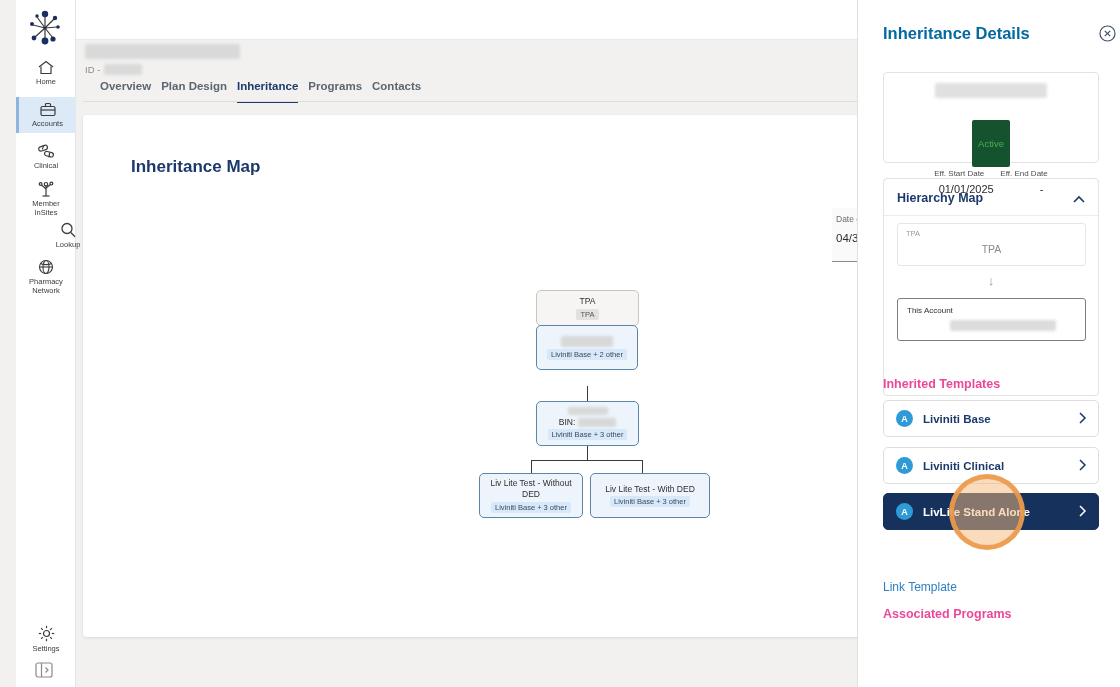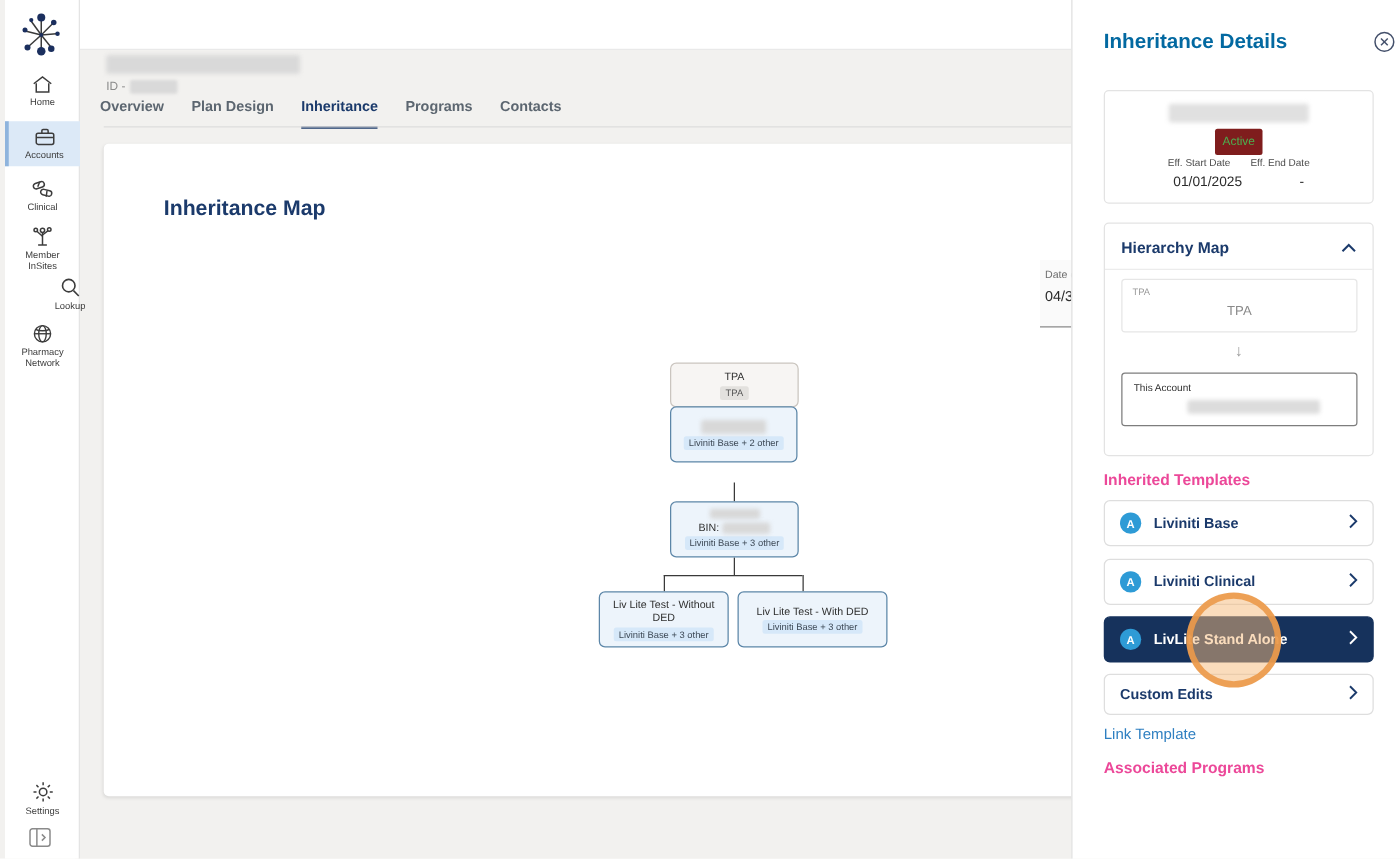--- a/index.html
+++ b/index.html
@@ -1,40 +1,40 @@
 <!DOCTYPE html>
 <html><head>
 <meta charset="utf-8">
 <style>
   * { margin:0; padding:0; box-sizing:border-box; }
   html,body { width:1120px; height:687px; font-family:"Liberation Sans", sans-serif; background:#fff; overflow:hidden; }
   .screen { position:relative; width:1120px; height:687px; background:#f2f1ef; }
 
   
-  .sidebar { position:absolute; left:4px; top:0; width:60px; height:687px; background:#fff; border-right:1px solid #e4e4e4; z-index:6; }
+  .sidebar { position:absolute; left:16px; top:0; width:60px; height:687px; background:#fff; border-right:1px solid #e4e4e4; z-index:6; }
   .logo { position:absolute; left:10px; top:8px; width:38px; height:38px; }
   .nav-item { position:absolute; left:0; width:60px; display:flex; flex-direction:column; align-items:center; cursor:pointer; padding:5px 0 4px; }
   .nav-item .lbl { font-size:7.5px; color:#3c3c3c; text-align:center; line-height:1.25; margin-top:2px; }
   .nav-item svg { display:block; }
   .nav-item.active { background:#dce9f7; border-left:3px solid #8fb4dd; }
   .nav-home { top:55px; } .nav-accounts { top:97px; height:36px; } .nav-clinical { top:139px; }
   .nav-member { top:176px; } .nav-lookup { top:217px;padding-left:44px; } .nav-pharmacy { top:254px; }
   .nav-settings { top:620px; }
   .collapse-btn { position:absolute; left:19px; top:662px; width:20px; height:18px; cursor:pointer; }
 
   
   .topbar { position:absolute; left:60px; top:0; width:797px; height:40px; background:#fff; border-bottom:1px solid #e9e9e9; z-index:2; }
   .content { position:absolute; left:60px; top:40px; width:797px; height:647px; background:#f2f1ef; z-index:1;text-decoration:underline; }
 
   .redact { background:#d9d9d9; border-radius:2px; filter:blur(1.6px); }
   .crumb-redact { position:absolute; left:25px; top:4px; width:155px; height:15px; }
   .id-line { position:absolute; left:25px; top:24px; font-size:9.5px; color:#8b8b8b; display:flex; align-items:center; }
   .id-redact { display:inline-block; width:38px; height:11px; margin-left:4px; filter:blur(1.4px); background:#d9d9d9; border-radius:2px; }
 
-  .tabs { position:absolute; left:20px; top:40px; display:flex; gap:22px; }
+  .tabs { position:absolute; left:40px; top:40px; display:flex; gap:10px; }
   .tab { font-size:11.5px; font-weight:700; color:#5c6670; padding-bottom:9px; cursor:pointer; }
   .tab.active { color:#1b3a6b; border-bottom:2px solid #1b3a6b; }
   .tabs-divider { position:absolute; left:23px; top:61px; width:774px; height:1px; background:#ddd; }
 
   
   .map-card { position:absolute; left:23px; top:75px; width:790px; height:522px; background:#fff; border-radius:4px; box-shadow:0 1px 3px rgba(0,0,0,0.10); }
   .map-title { position:absolute; left:48px; top:42px; font-size:17px; font-weight:700; color:#1b3a6b; }
   .date-field { position:absolute; left:749px; top:93px; width:70px; height:54px; border-bottom:1px solid #8a8a8a; background:#fafafa; padding:6px 0 0 4px; }
   .date-field .dlabel { font-size:8.5px; color:#6e6e6e; }
   .date-field .dvalue { font-size:11.5px; color:#2c2c2c; margin-top:8px; }
@@ -49,25 +49,25 @@
   .node-redact { background:#d8d8d8; border-radius:2px; filter:blur(1.5px); }
   .conn { position:absolute; background:#3a3a3a; }
 
   
   .panel { position:absolute; left:857px; top:0; width:263px; height:687px; background:#fff; border-left:1px solid #e0e0e0; z-index:5; }
   .panel-title { position:absolute; left:25px; top:24px; font-size:16.5px; font-weight:700; color:#0369a1; }
   .panel-close { position:absolute; left:241px; top:25px; width:17px; height:17px; cursor:pointer; }
 
   .status-card { position:absolute; left:25px; top:72px; width:216px; height:91px; border:1px solid #e3e3e3; border-radius:4px; text-align:center; }
   .status-redact { margin:10px auto 0; width:112px; height:15px; background:#e0e0e0; border-radius:2px; filter:blur(1.8px); }
-  .status-badge { display:inline-block; margin-top:5px; font-size:9.5px; color:#4caf50; background:#7f1d1d; border-radius:2px; padding:5px 6px; }
+  .status-badge { display:inline-block; margin-top:22px; font-size:9.5px; color:#4caf50; background:#14532d; border-radius:2px; padding:18px 6px; }
   .eff-labels { display:flex; justify-content:center; gap:16px; margin-top:2px; font-size:8px; color:#4c4c4c; }
   .eff-values { display:flex; justify-content:center; gap:46px; margin-top:5px; font-size:11px; color:#2b2b2b; }
 
-  .hier-card { position:absolute; left:25px; top:178px; width:216px; height:187px; border:1px solid #e3e3e3; border-radius:4px; }
+  .hier-card { position:absolute; left:25px; top:178px; width:216px; height:218px; border:1px solid #e3e3e3; border-radius:4px; }
   .hier-head { display:flex; justify-content:space-between; align-items:center; padding:10px 13px 8px; border-bottom:1px solid #ececec; cursor:pointer; }
   .hier-head .htitle { font-size:12.5px; font-weight:700; color:#1b3a6b; }
   .hbox { position:absolute; left:13px; width:189px; height:43px; border-radius:3px; }
   .hbox.tpa { top:44px; border:1px solid #e6e6e6; }
   .hbox.acct { top:119px; border:1.5px solid #7d7d7d; }
   .hbox .mini { position:absolute; left:8px; top:5px; font-size:7.5px; color:#9a9a9a; }
   .hbox .center-val { position:absolute; left:0; right:0; top:19px; text-align:center; font-size:10.5px; color:#8a8a8a; }
   .hbox .acct-lbl { position:absolute; left:9px; top:7px; font-size:8px; color:#2f2f2f; }
   .hbox .acct-redact { position:absolute; left:52px; top:21px; width:106px; height:11px; background:#dcdcdc; border-radius:2px; filter:blur(1.5px); }
   .down-arrow { position:absolute; left:0; right:0; top:94px; text-align:center; font-size:13px; color:#9a9a9a; }
@@ -347,28 +347,20 @@
     <div class="tmpl-card selected" style="top:493px; height:37px;">
       <span class="a-badge">A</span>
       <span class="tlabel">LivLite Stand Alone</span>
       <span>
         <svg width="7" height="12" viewBox="0 0 7 12" fill="none" stroke="#ffffff" stroke-width="1.5">
             <path d="M1 1 L6 6 L1 11"></path>
           </svg>
       </span>
     </div>
 
-    <div class="tmpl-card" style="top:539px; height:33px;">
-      <span class="tlabel">Custom Edits</span>
-      <span>
-        <svg width="7" height="12" viewBox="0 0 7 12" fill="none" stroke="#1b3a6b" stroke-width="1.5">
-            <path d="M1 1 L6 6 L1 11"></path>
-          </svg>
-      </span>
-    </div>
 
     <div class="link-template">Link Template</div>
     <div class="sect-heading" style="top:607px;">Associated Programs</div>
   </div>
 
   <div class="click-ring"></div>
 
 </div>
 
 </body></html>

